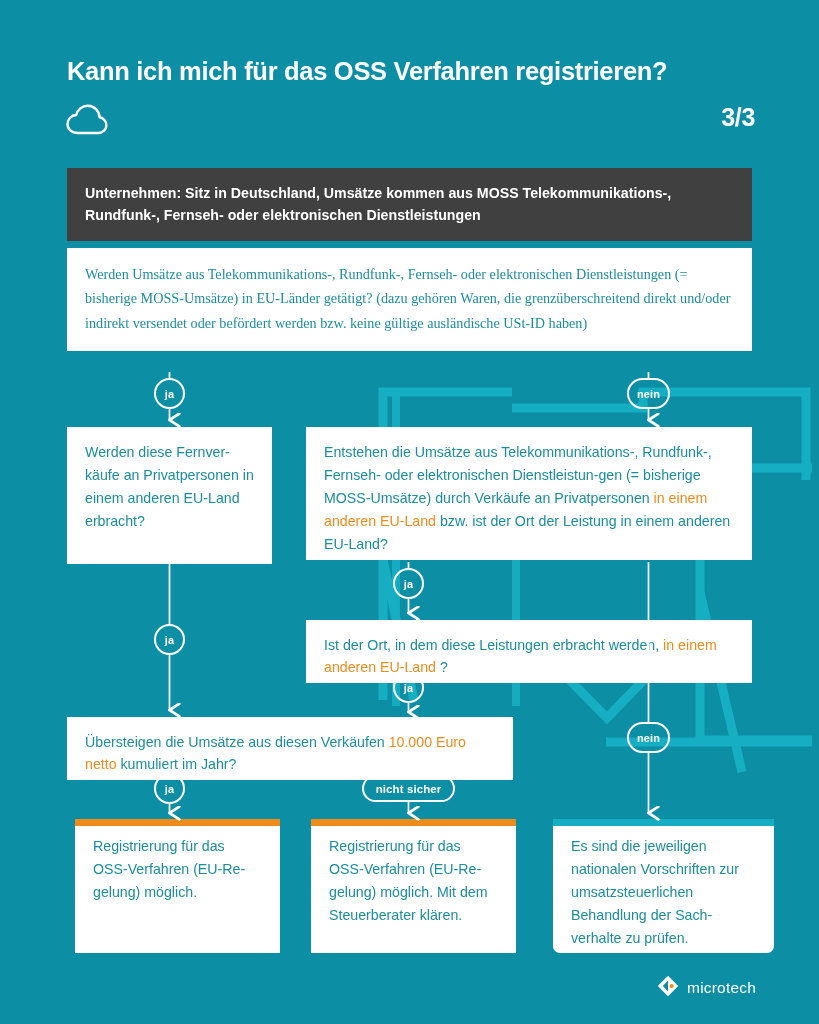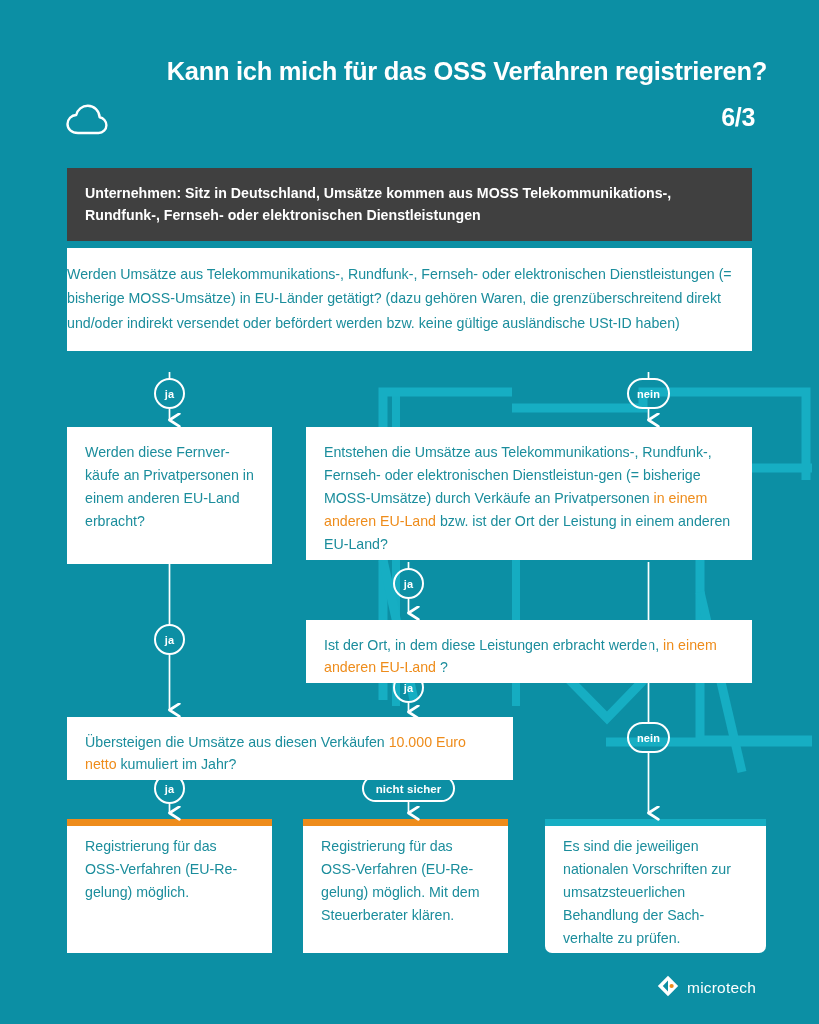--- a/index.html
+++ b/index.html
@@ -42,21 +42,20 @@
   }
   #title {
     position: absolute;
     left: 67px; top: 57px;
     width: 700px;
     color: #ffffff;
     font-size: 25.5px;
     font-weight: bold;
     letter-spacing: -0.3px;
     white-space: nowrap;
-    text-align: right;
   }
   #cloud-icon {
     position: absolute;
     left: 66px; top: 103px;
     width: 42px; height: 34px;
   }
   #page-counter {
     position: absolute;
     right: 64px; top: 103px;
     color: #ffffff;
@@ -98,35 +97,37 @@
   }
 
   #q-main {
     position: absolute;
     left: 67px; top: 248px;
     width: 685px;
     background: #ffffff;
     color: #1b8d9c;
     font-size: 14.2px;
     line-height: 1.72;
-    padding: 14px 18px 16px 0;
+    padding: 14px 18px 16px 18px;
+    font-family: Liberation Serif, serif;
   }
 
   #q-left     { left: 67px;  top: 427px; width: 205px; height: 137px; }
   #q-mid      { left: 306px; top: 427px; width: 446px; }
   #q-ort      { left: 306px; top: 620px; width: 446px; }
   #q-limit    { left: 67px;  top: 717px; width: 446px; }
 
   .result {
     position: absolute;
     background: #ffffff;
     color: #1b8d9c;
     font-size: 14.2px;
     line-height: 1.62;
     padding: 16px 18px 14px 18px;
+    margin-left: 8px;
   }
   .result .bar {
     position: absolute;
     left: 0; top: 0;
     width: 100%;
     height: 7px;
   }
   .bar-orange { background: #ee8c1b; }
   .bar-cyan   { background: #16aec3; }
 
@@ -213,21 +214,21 @@
     </g>
   </svg>
 
   <div id="header">
     <div id="title">Kann ich mich für das OSS Verfahren registrieren?</div>
 
     <svg id="cloud-icon" viewBox="0 0 42 34" xmlns="http://www.w3.org/2000/svg">
       <path d="M12 30 C5.5 30 1.5 26 1.5 21 C1.5 16.2 5.4 12.2 10.2 12 C11.4 6.6 16.2 2.8 21.8 2.8 C28.2 2.8 33.4 7.9 33.6 14.2 C37.4 14.9 40.4 18.2 40.4 22.2 C40.4 26.5 36.9 30 32.6 30 Z" fill="none" stroke="#ffffff" stroke-width="2.4" stroke-linejoin="round"></path>
     </svg>
 
-    <div id="page-counter">6/3</div>
+    <div id="page-counter">3/3</div>
   </div>
 
   <div id="flow">
 
     <div id="banner">Unternehmen: Sitz in Deutschland, Umsätze kommen aus MOSS Telekommunikations-, Rundfunk-, Fernseh- oder elektronischen Dienstleistungen</div>
 
     <div id="q-main">Werden Umsätze aus Telekommunikations-, Rundfunk-, Fernseh- oder elektronischen Dienstleistungen (= bisherige MOSS-Umsätze) in EU-Länder getätigt? (dazu gehören Waren, die grenzüberschreitend direkt und/oder indirekt versendet oder befördert werden bzw. keine gültige ausländische USt-ID haben)</div>
 
     <div class="box" id="q-left">Werden diese Fernver-käufe an Privatpersonen in einem anderen EU-Land erbracht?</div>
 

